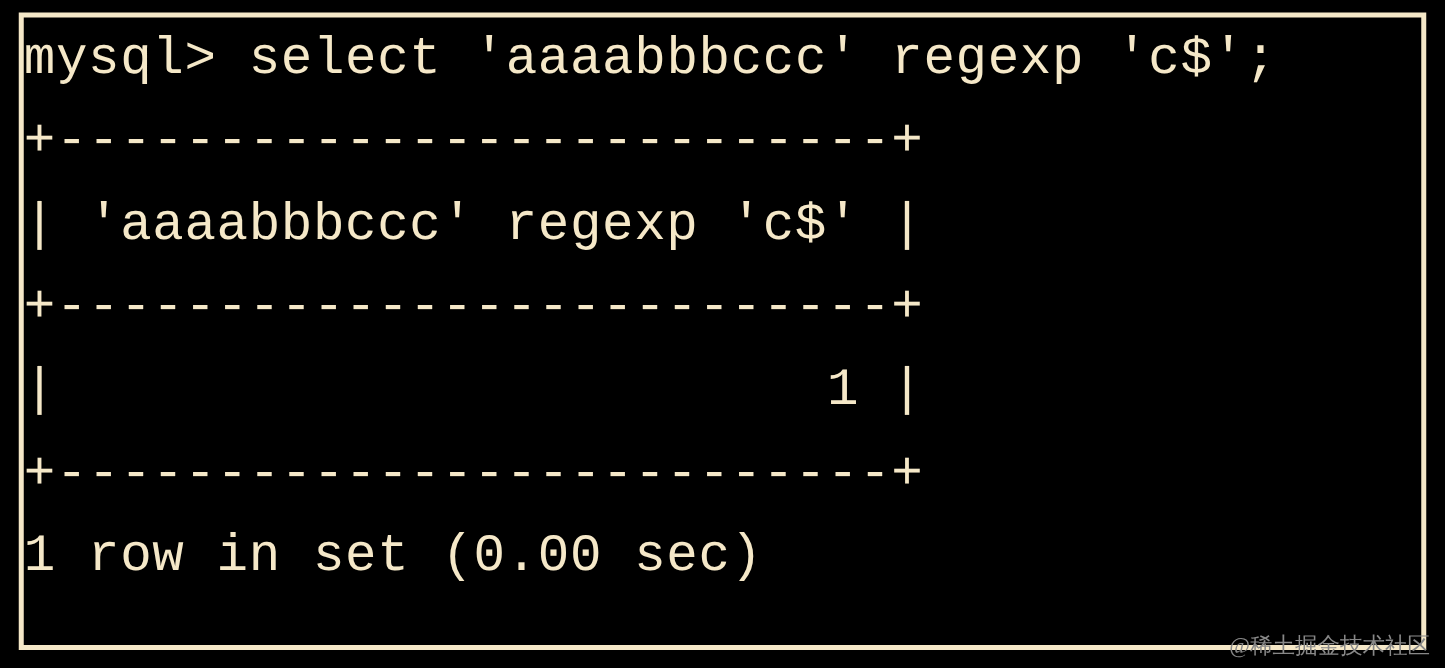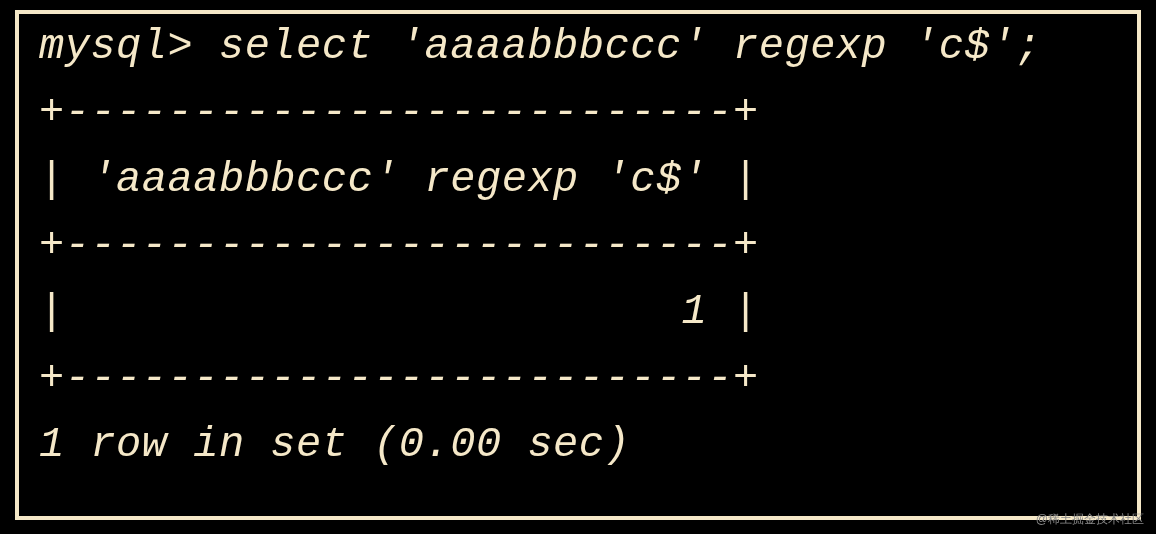--- a/index.html
+++ b/index.html
@@ -17,32 +17,31 @@
     .terminal {
       width: 1126px;
       height: 510px;
       margin: 10px 15px;
       border: 4px solid #f5e8c8;
       background: #000000;
       color: #f5e8c8;
       font-size: 42px;
       line-height: 1.58;
       white-space: pre;
-      padding: 0 20px;
+      padding: 0 0;
       letter-spacing: 0.5px;
       overflow: hidden;
-      font-style: italic;
     }
     .watermark {
       position: absolute;
       bottom: 6px;
       right: 12px;
       color: #888888;
-      font-size: 12px;
-      font-family: Liberation Sans, sans-serif;
+      font-size: 18px;
+      font-family: Liberation Serif, serif;
     }
   </style>
 </head>
 <body>
 
 <div class="terminal"><span>mysql&gt;</span> <span>select 'aaaabbbccc' regexp 'c$';</span>
 <span>+--------------------------+</span>
 <span>| 'aaaabbbccc' regexp 'c$' |</span>
 <span>+--------------------------+</span>
 <span>|                        1 |</span>

